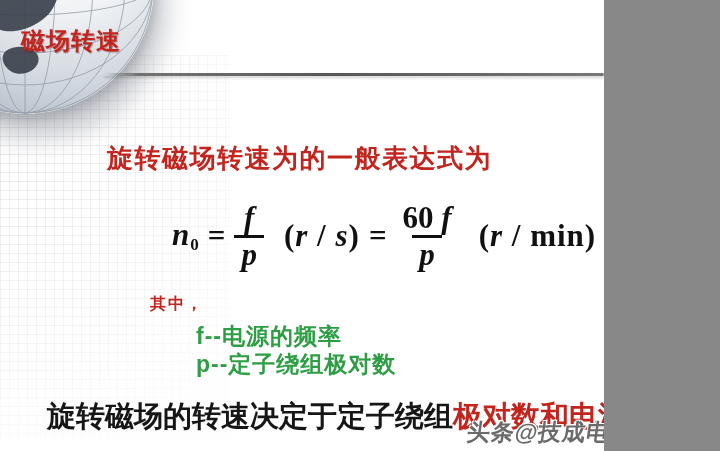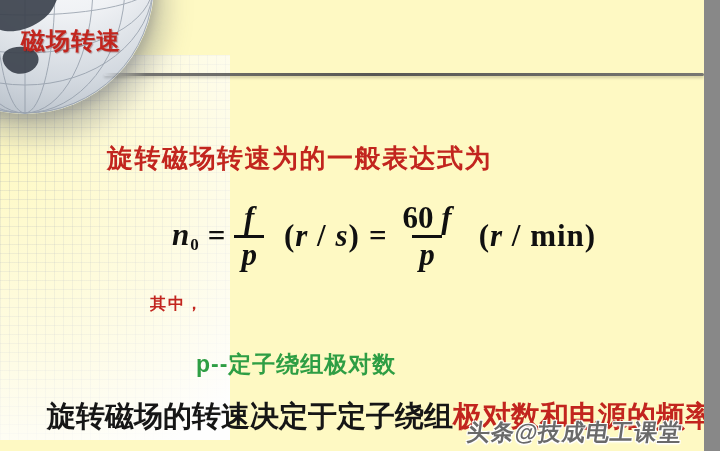--- a/index.html
+++ b/index.html
@@ -1,17 +1,17 @@
 <!DOCTYPE html>
 <html><head>
 <meta charset="utf-8">
 <style>
   html,body{margin:0;padding:0;background:#888;}
   .slide{
-    position:relative;width:704px;height:451px;background:#fef9c3;
+    position:relative;width:604px;height:451px;background:#ffffff;
     overflow:hidden;font-family:"Liberation Sans",sans-serif;
     -webkit-font-smoothing:antialiased;
   }
   
   .bg-grid{
     position:absolute;left:0;top:55px;width:230px;height:385px;
     background-image:
       repeating-linear-gradient(to right, rgba(150,156,168,.20) 0 1px, transparent 1px 9px),
       repeating-linear-gradient(to bottom, rgba(150,156,168,.20) 0 1px, transparent 1px 9px);
   }
@@ -131,20 +131,21 @@
     <span class="rm eq">=</span>
     <span class="frac">
       <span class="num"><span class="rm">60</span><span class="var"> f</span></span>
       <span class="den var">p</span>
     </span>
     <span class="unit"><span class="rm">(</span><span class="var">r</span><span class="rm"> / </span><span class="rm">min</span><span class="rm">)</span></span>
   </div>
 
   <div class="where-label">其中，</div>
 
+  <div class="definition def-0">f--电源的频率</div>
   <div class="definition def-1">p--定子绕组极对数</div>
 
   <div class="conclusion">
     <span>旋转磁场的转速决定于定子绕组</span><span class="red">极对数和电源的频率</span>
   </div>
 
   <div class="watermark">头条@技成电工课堂</div>
 
 </div>
 

